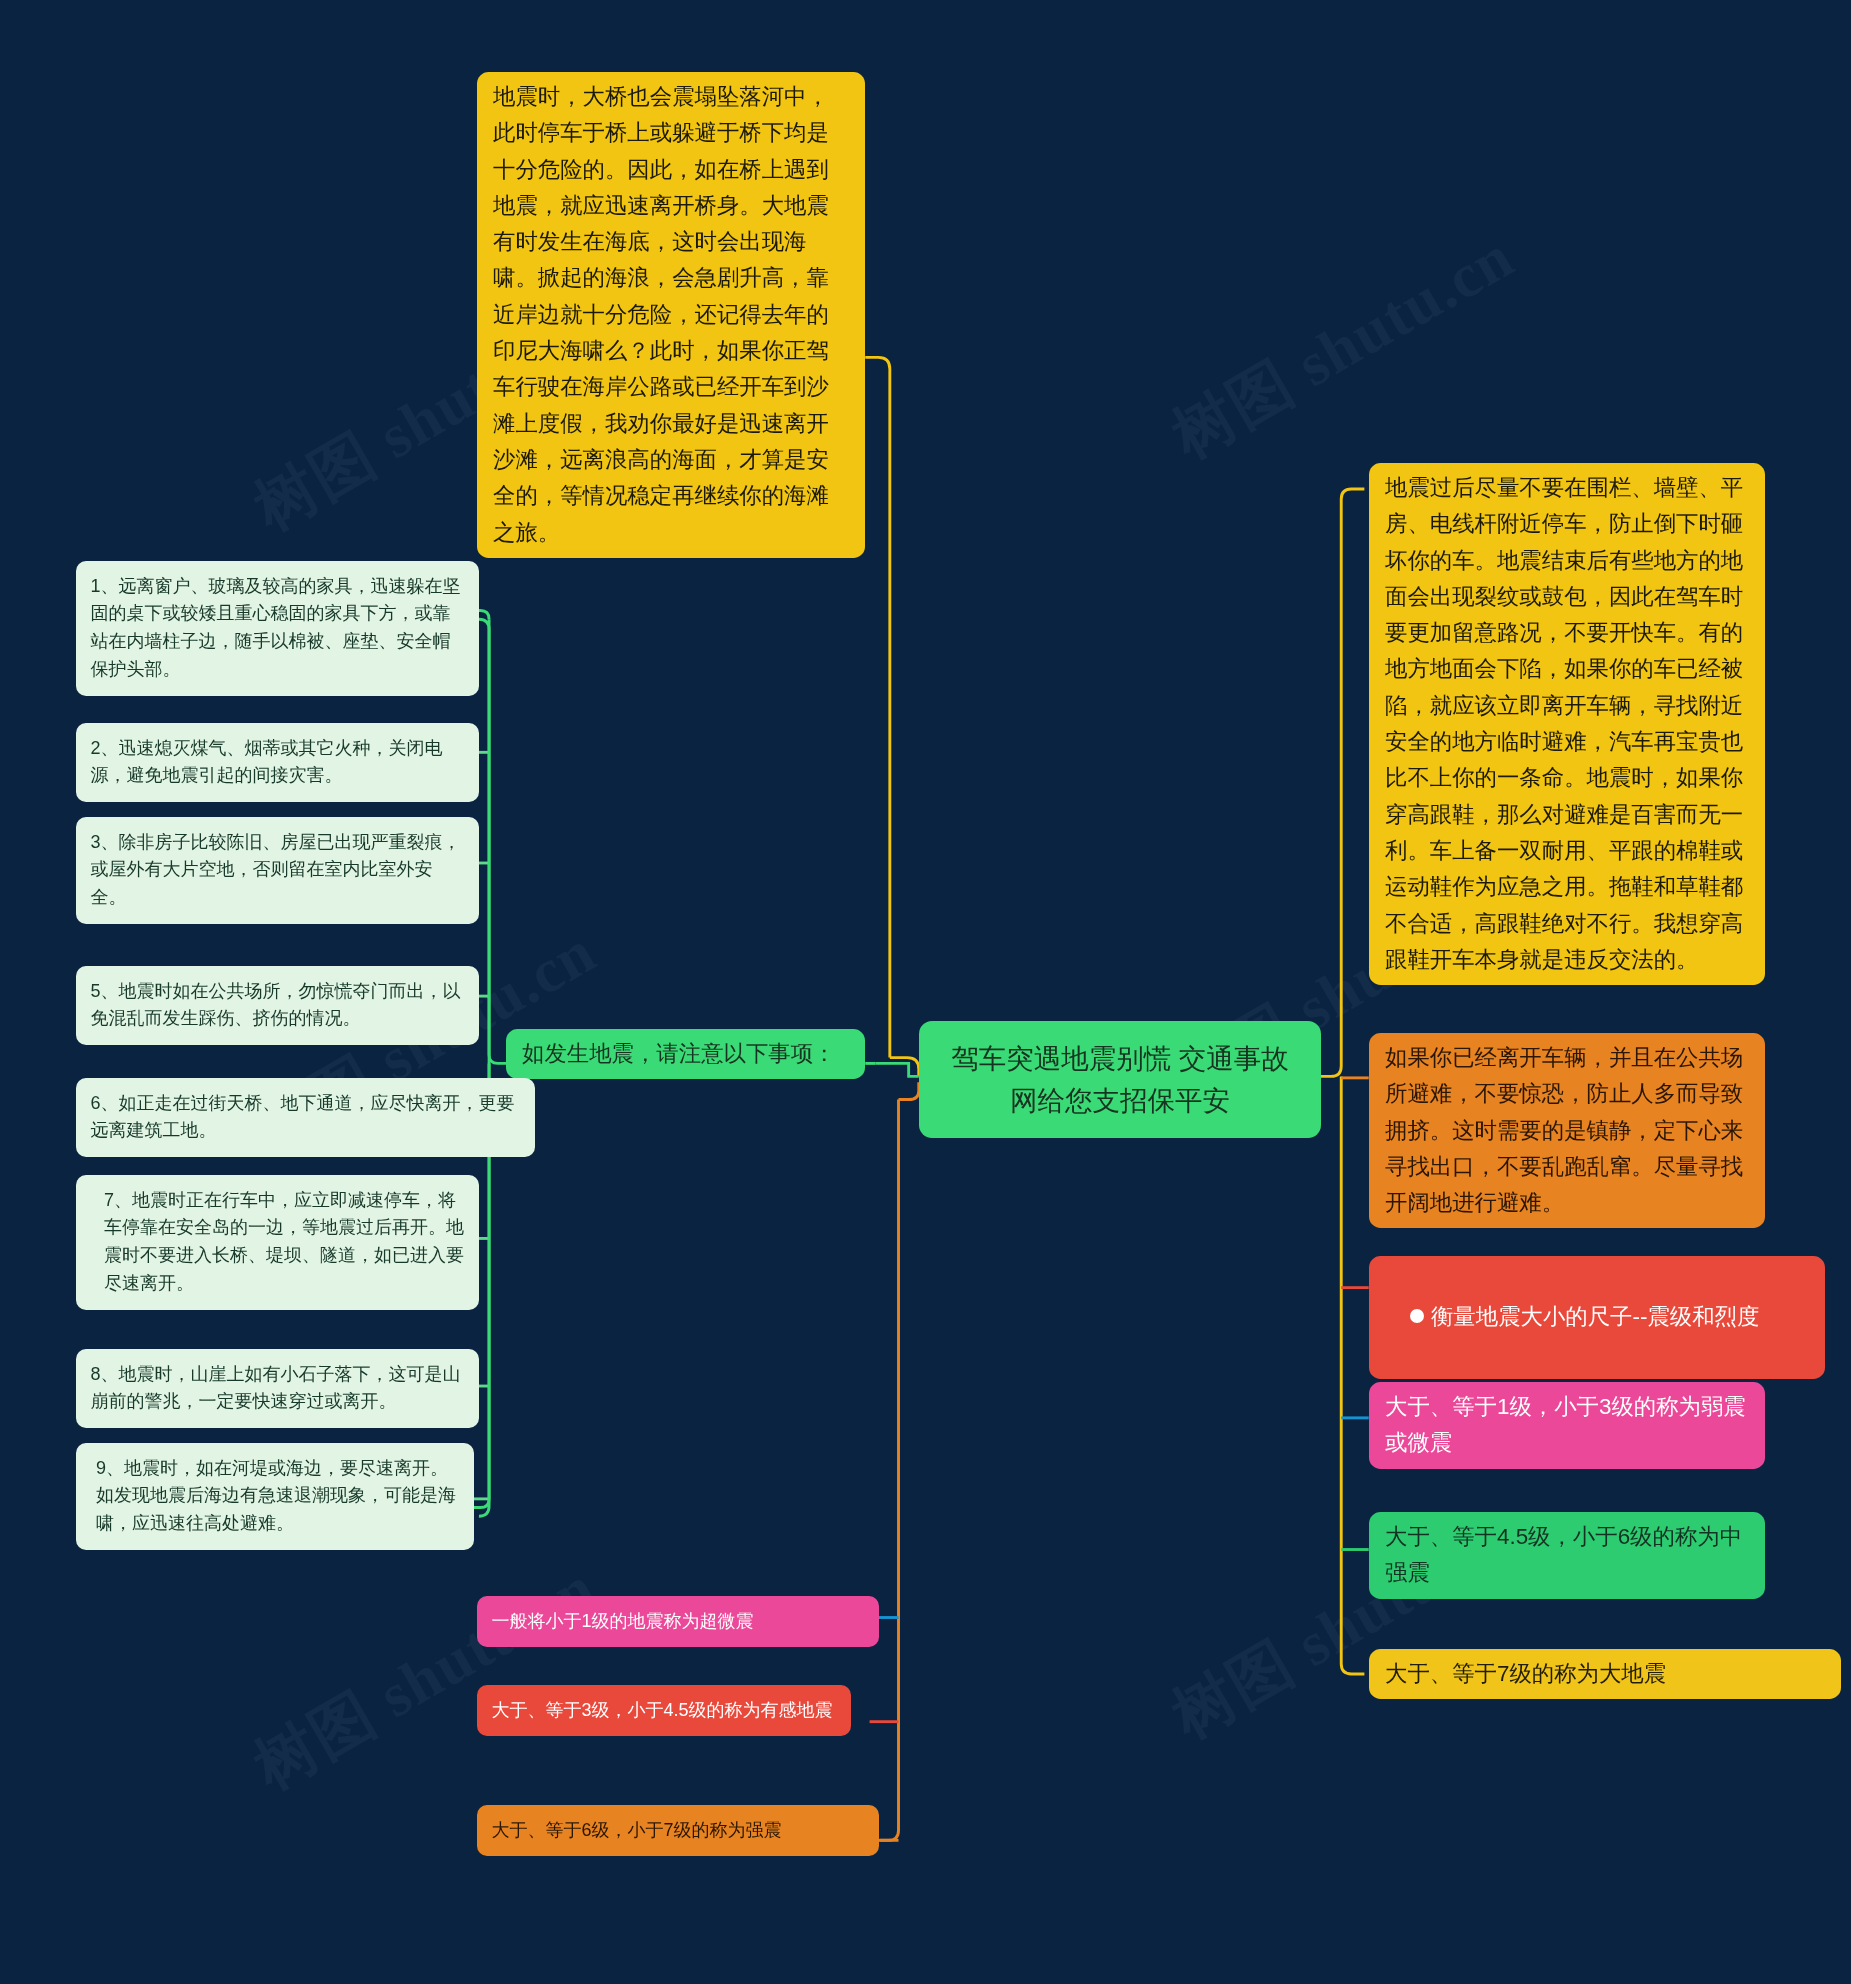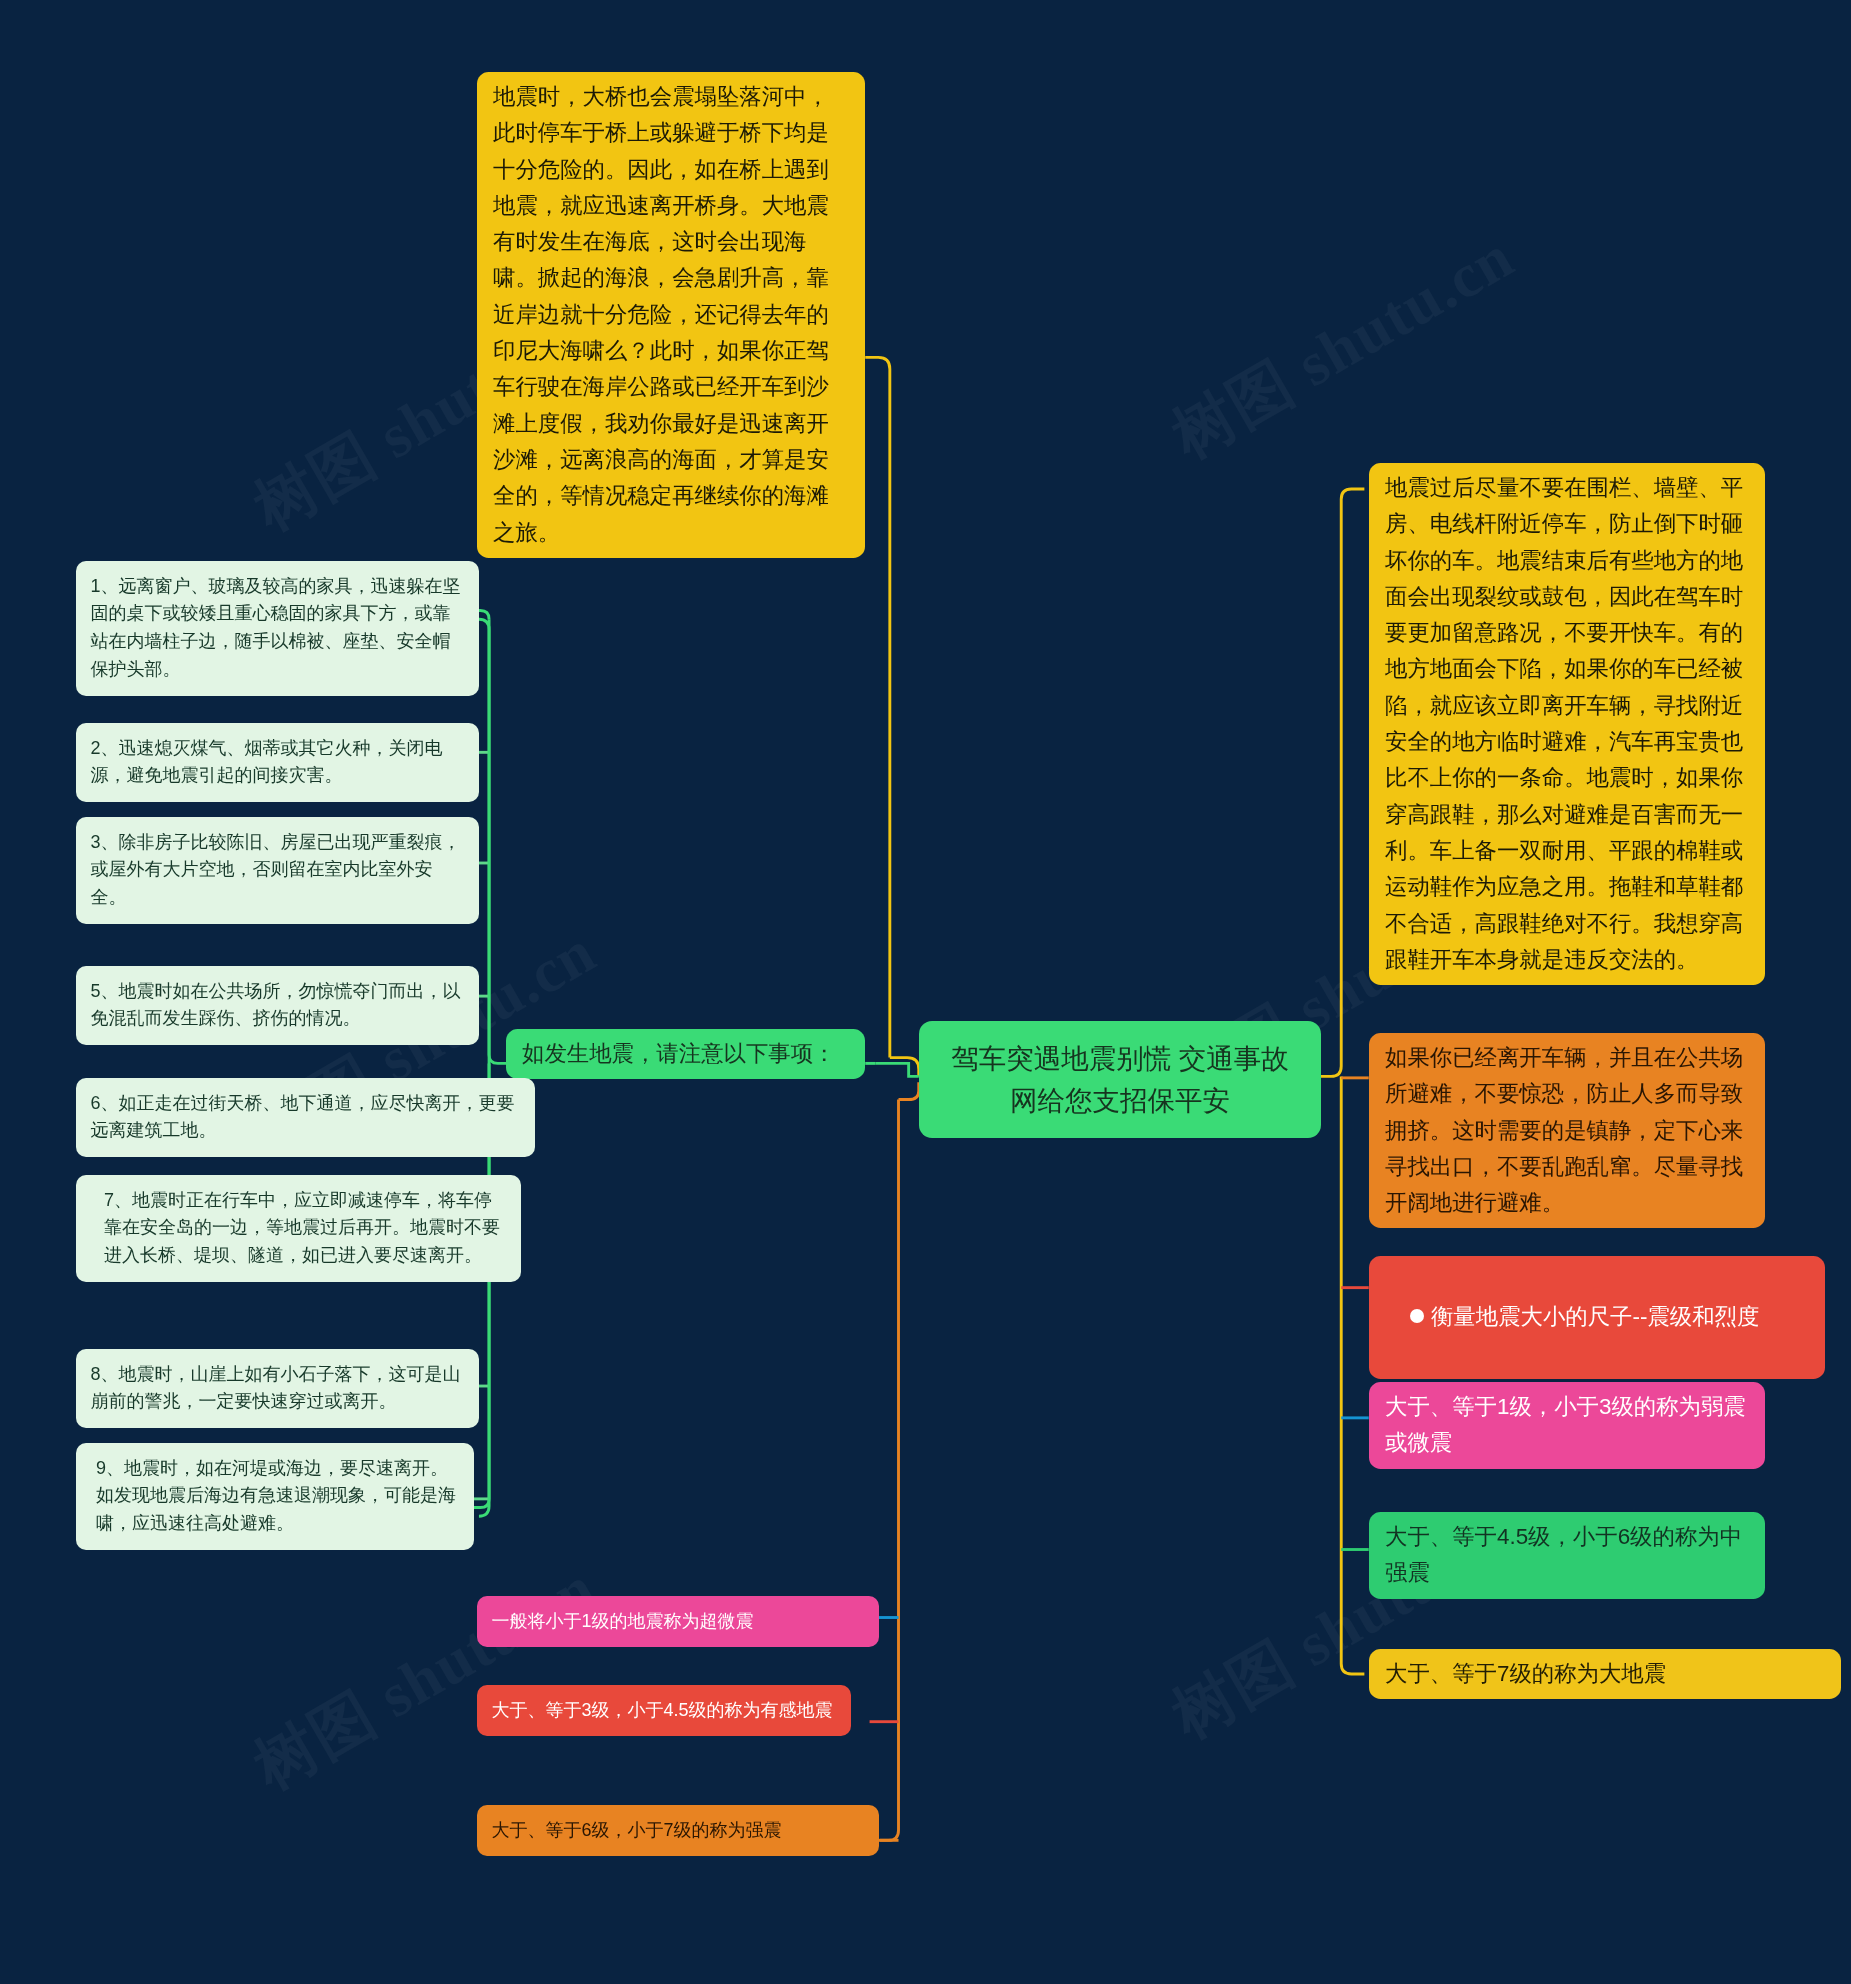--- a/index.html
+++ b/index.html
@@ -120,21 +120,21 @@
 
   <div class="node root c-green" style="left:919px; top:1021px; width:402px;">驾车突遇地震别慌 交通事故网给您支招保平安</div>
 
   <div class="node medium c-green" style="left:506px; top:1029px; width:359px;">如发生地震，请注意以下事项：</div>
 
   <div class="node small c-mint" style="left:76px; top:561px;  width:403px;">1、远离窗户、玻璃及较高的家具，迅速躲在坚固的桌下或较矮且重心稳固的家具下方，或靠站在内墙柱子边，随手以棉被、座垫、安全帽保护头部。</div>
   <div class="node small c-mint" style="left:76px; top:723px; width:403px;">2、迅速熄灭煤气、烟蒂或其它火种，关闭电源，避免地震引起的间接灾害。</div>
   <div class="node small c-mint" style="left:76px; top:817px; width:403px;">3、除非房子比较陈旧、房屋已出现严重裂痕，或屋外有大片空地，否则留在室内比室外安全。</div>
   <div class="node small c-mint" style="left:76px; top:966px; width:403px;">5、地震时如在公共场所，勿惊慌夺门而出，以免混乱而发生踩伤、挤伤的情况。</div>
   <div class="node small c-mint" style="left:76px; top:1078px; width:459px;">6、如正走在过街天桥、地下通道，应尽快离开，更要远离建筑工地。</div>
-  <div class="node small c-mint" style="left:76px; top:1175px; width:445px;padding-left:28px;">7、地震时正在行车中，应立即减速停车，将车停靠在安全岛的一边，等地震过后再开。地震时不要进入长桥、堤坝、隧道，如已进入要尽速离开。</div>
+  <div class="node small c-mint" style="left:76px; top:1175px; width:403px;padding-left:28px;">7、地震时正在行车中，应立即减速停车，将车停靠在安全岛的一边，等地震过后再开。地震时不要进入长桥、堤坝、隧道，如已进入要尽速离开。</div>
   <div class="node small c-mint" style="left:76px; top:1349px; width:403px;">8、地震时，山崖上如有小石子落下，这可是山崩前的警兆，一定要快速穿过或离开。</div>
   <div class="node small c-mint" style="left:76px; top:1443px; width:398px;padding-left:20px;">9、地震时，如在河堤或海边，要尽速离开。如发现地震后海边有急速退潮现象，可能是海啸，应迅速往高处避难。</div>
 
   <div class="node small c-blue" style="left:477px; top:1596px; width:402px;">一般将小于1级的地震称为超微震</div>
   <div class="node small c-red" style="left:477px; top:1685px; width:374px;">大于、等于3级，小于4.5级的称为有感地震</div>
   <div class="node small c-orange" style="left:477px; top:1805px; width:402px;">大于、等于6级，小于7级的称为强震</div>
 
   <div class="node medium c-yellow" style="left:1369px; top:463px; width:396px;">地震过后尽量不要在围栏、墙壁、平房、电线杆附近停车，防止倒下时砸坏你的车。地震结束后有些地方的地面会出现裂纹或鼓包，因此在驾车时要更加留意路况，不要开快车。有的地方地面会下陷，如果你的车已经被陷，就应该立即离开车辆，寻找附近安全的地方临时避难，汽车再宝贵也比不上你的一条命。地震时，如果你穿高跟鞋，那么对避难是百害而无一利。车上备一双耐用、平跟的棉鞋或运动鞋作为应急之用。拖鞋和草鞋都不合适，高跟鞋绝对不行。我想穿高跟鞋开车本身就是违反交法的。</div>
 
   <div class="node medium c-orange" style="left:1369px; top:1033px; width:396px;">如果你已经离开车辆，并且在公共场所避难，不要惊恐，防止人多而导致拥挤。这时需要的是镇静，定下心来寻找出口，不要乱跑乱窜。尽量寻找开阔地进行避难。</div>

